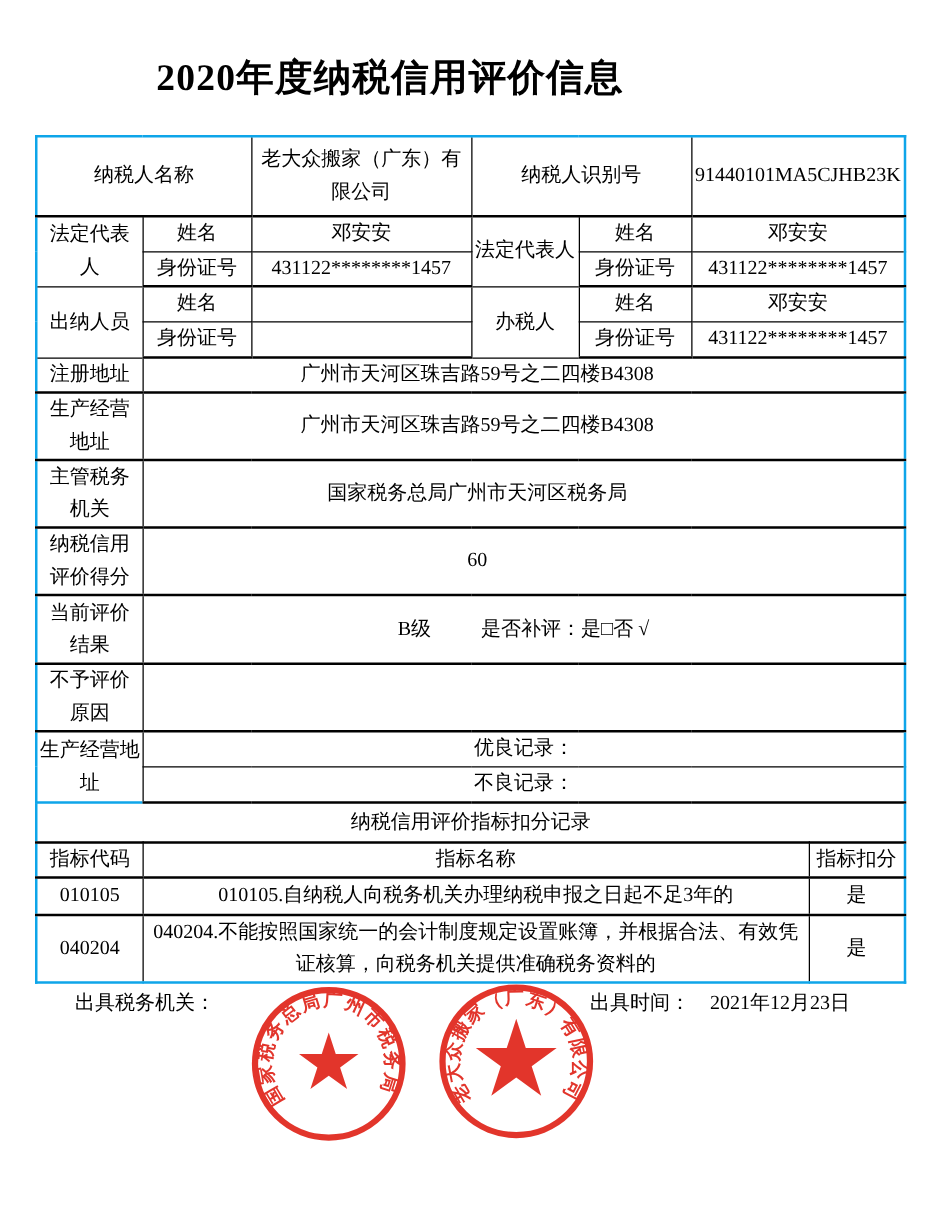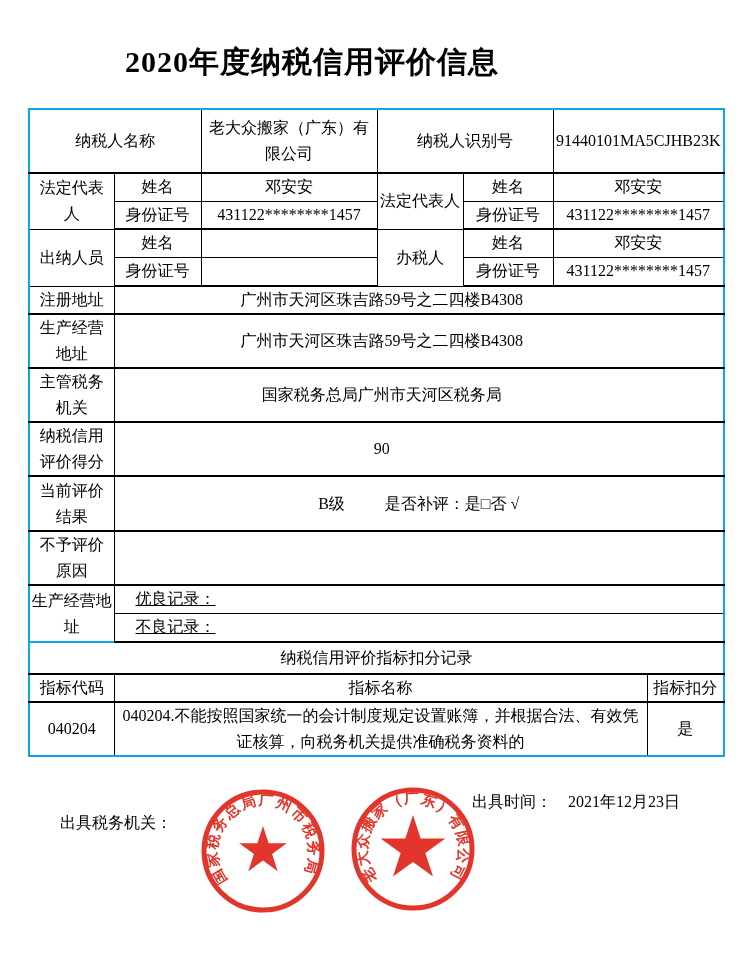--- a/index.html
+++ b/index.html
@@ -12,26 +12,26 @@
     font-size:30px;font-weight:bold;letter-spacing:1px;padding-left:12px;
   }
   .tables{position:absolute;left:28px;top:108px;width:695px;}
   table{border-collapse:collapse;table-layout:fixed;width:695px;}
   td{
     border:1px solid #000;font-size:16px;text-align:center;vertical-align:middle;
     padding:0 2px;line-height:26px;overflow:hidden;word-break:break-all;
   }
   table{border:2px solid #0ea5e9;}
   tr.thick td{border-bottom-width:2px;}
-  td.left{text-align:left;padding-left:21px;text-decoration:underline;}
+  td.left{text-align:center;padding-left:3px;}
   td.shiftl{padding-right:76px;}
   .t2{border-top:none;}
   .t2 tr:first-child td{border-top:none;border-radius:11px;}
   .gap{display:inline-block;width:40px;}
-  .footer-issuer{position:absolute;left:60px;top:792px;font-size:16px;margin-top:21px;}
+  .footer-issuer{position:absolute;left:60px;top:792px;font-size:16px;}
   .footer-time{position:absolute;left:472px;top:792px;font-size:16px;display:flex;justify-content:space-between;}
   .footer-time .sp{display:inline-block;width:16px;}
   .stamp{position:absolute;width:150px;height:150px;opacity:0.93;z-index:5;}
   .stamp1{left:188px;top:776px;}
   .stamp2{left:338px;top:774px;}
   .stamp text{font-family:"Liberation Serif","DejaVu Serif",serif;font-weight:bold;}
 </style>
 </head>
 <body>
 
@@ -89,21 +89,21 @@
     <tr class="thick" style="height:54px">
       <td>生产经营地址</td>
       <td colspan="5" class="shiftl">广州市天河区珠吉路59号之二四楼B4308</td>
     </tr>
     <tr class="thick" style="height:54px">
       <td>主管税务机关</td>
       <td colspan="5" class="shiftl">国家税务总局广州市天河区税务局</td>
     </tr>
     <tr class="thick" style="height:54px">
       <td>纳税信用评价得分</td>
-      <td colspan="5" class="shiftl">90</td>
+      <td colspan="5" class="shiftl">60</td>
     </tr>
     <tr class="thick" style="height:55px">
       <td>当前评价结果</td>
       <td colspan="5">
         <span>B级</span><span class="gap"></span><span>是否补评：是□否 √</span>
       </td>
     </tr>
     <tr class="thick" style="height:44px">
       <td>不予评价原因</td>
       <td colspan="5"></td>
@@ -126,20 +126,25 @@
     </colgroup>
     <tbody>
         <tr class="thick" style="height:31px">
       <td colspan="3">纳税信用评价指标扣分记录</td>
     </tr>
     <tr class="thick" style="height:20px">
       <td>指标代码</td>
       <td>指标名称</td>
       <td>指标扣分</td>
     </tr>
+    <tr class="thick" style="height:30px">
+      <td>010105</td>
+      <td>010105.自纳税人向税务机关办理纳税申报之日起不足3年的</td>
+      <td>是</td>
+    </tr>
     <tr style="height:54px">
       <td>040204</td>
       <td>040204.不能按照国家统一的会计制度规定设置账簿，并根据合法、有效凭证核算，向税务机关提供准确税务资料的</td>
       <td>是</td>
     </tr>
   </tbody>
     </table>
 </div>
 
 <div class="footer-issuer">出具税务机关：</div>

